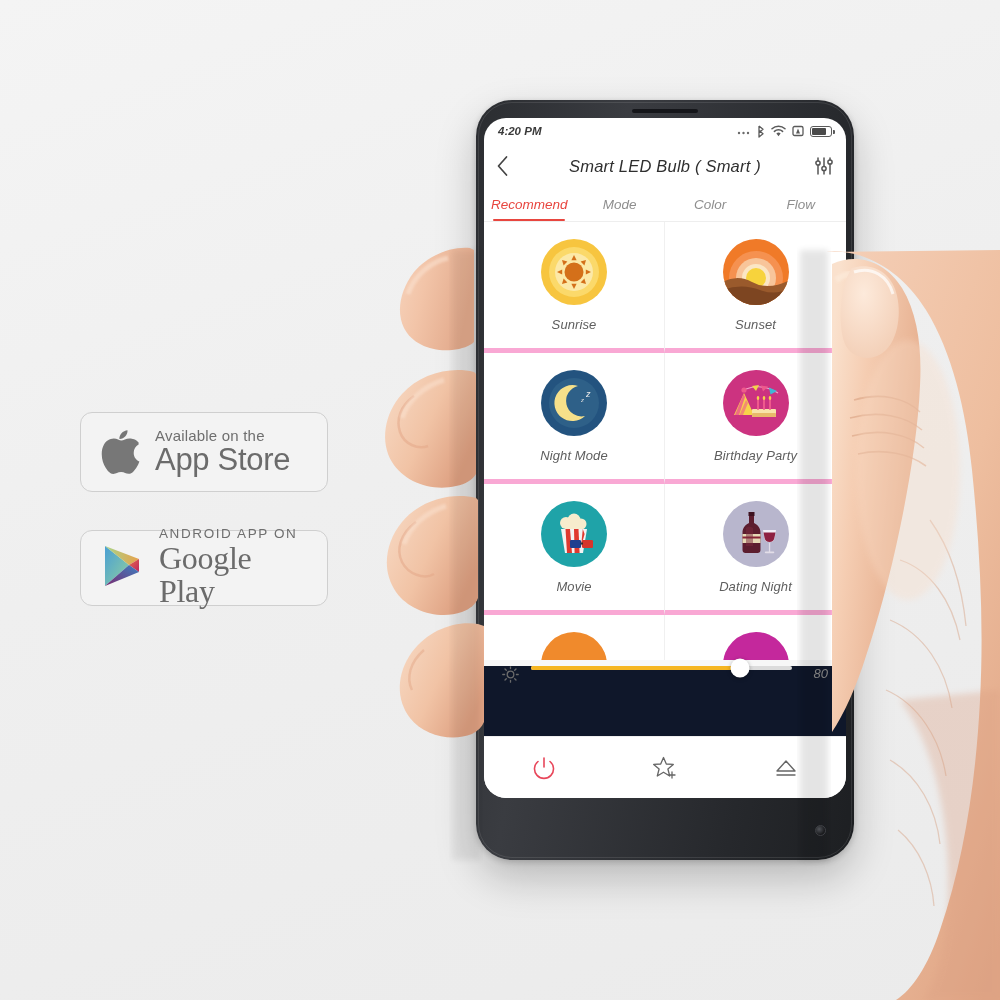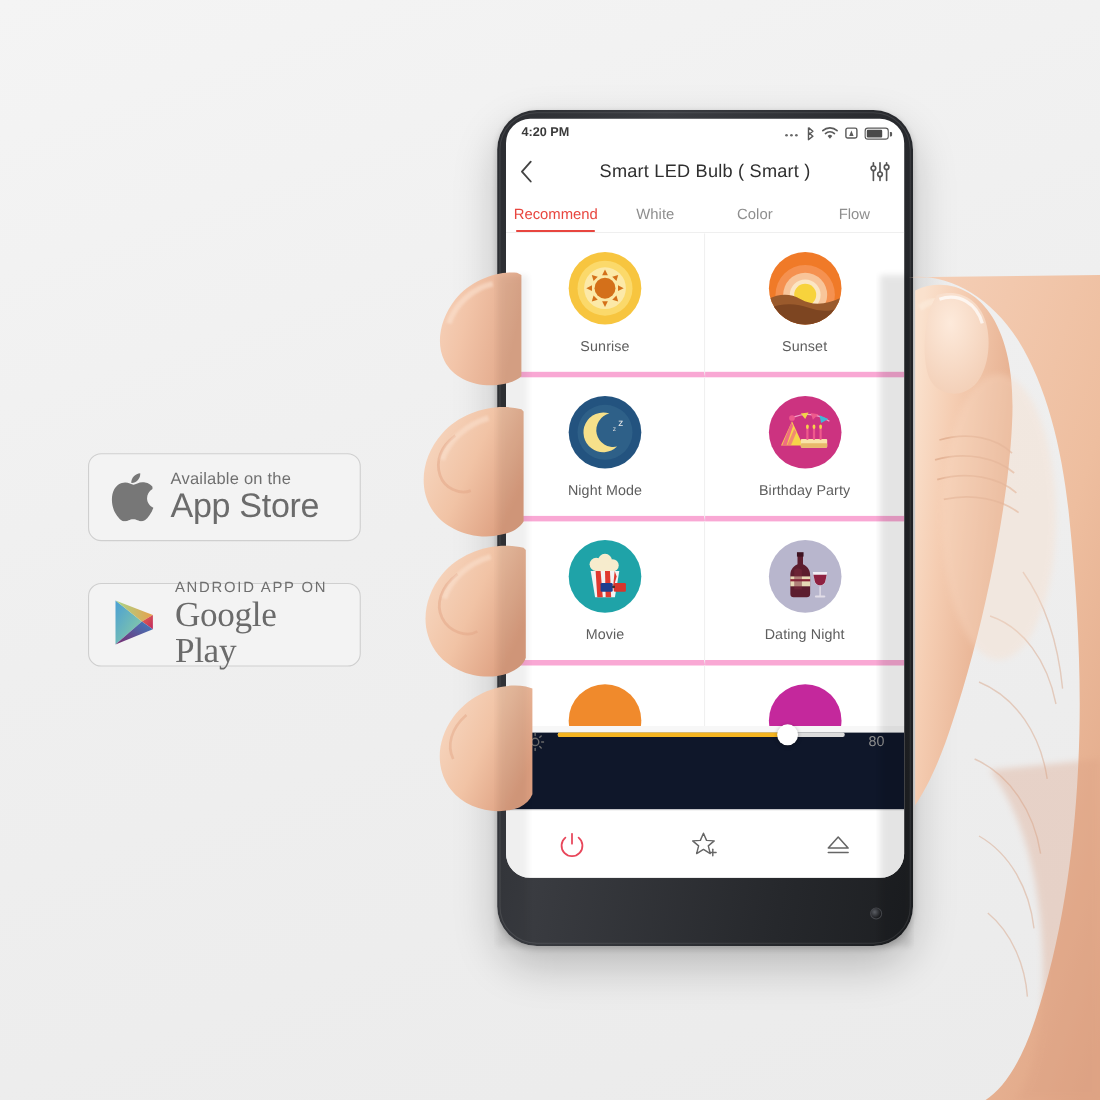--- a/index.html
+++ b/index.html
@@ -38,27 +38,28 @@
   .badge-small.caps { font-size: 13.5px; letter-spacing: 1.6px; }
   .badge-big {
     font-size: 31px; color: #6b6b6b; font-weight: 400; letter-spacing: -.3px;
     margin-top: 0;
   }
   .badge-big.serif { font-family: "Liberation Serif", serif; font-size: 32px; }
 
   
   #phone {
     position: absolute;
-    left: 452px; top: 100px;
+    left: 476px; top: 100px;
     width: 378px; height: 760px;
     background: linear-gradient(100deg,#2b2d31 0%,#3a3c41 30%,#26282c 75%,#1d1f22 100%);
     border-radius: 36px;
     box-shadow: 0 18px 40px rgba(0,0,0,.22), 0 2px 6px rgba(0,0,0,.18);
-    padding: 8px 8px 62px 8px;
+    padding: 18px 8px 62px 8px;
     z-index: 5;
+    font-style: italic;
   }
   #phone::after{
     content:"";position:absolute;inset:2px;border-radius:34px;
     border:1.5px solid rgba(255,255,255,.10);pointer-events:none;
   }
   #earpiece {
     position: absolute; top: 9px; left: 50%; transform: translateX(-50%);
     width: 66px; height: 4px; border-radius: 3px;
     background: #15161a;
   }
@@ -306,21 +307,21 @@
             </g>
             <circle cx="4" cy="7" r="2.1" fill="#fff" stroke="#555" stroke-width="1.5"></circle>
             <circle cx="10" cy="12.5" r="2.1" fill="#fff" stroke="#555" stroke-width="1.5"></circle>
             <circle cx="16" cy="6" r="2.1" fill="#fff" stroke="#555" stroke-width="1.5"></circle>
           </svg>
         </span>
       </div>
 
       <div id="tabs">
         <div class="tab active">Recommend</div>
-        <div class="tab">White</div>
+        <div class="tab">Mode</div>
         <div class="tab">Color</div>
         <div class="tab">Flow</div>
       </div>
 
       <div id="scene-grid">
 
         <div class="scene-cell">
           <div class="scene-icon">
             <svg width="68" height="68" viewBox="0 0 68 68">
               <circle cx="34" cy="34" r="33" fill="#f7c53f"></circle>

